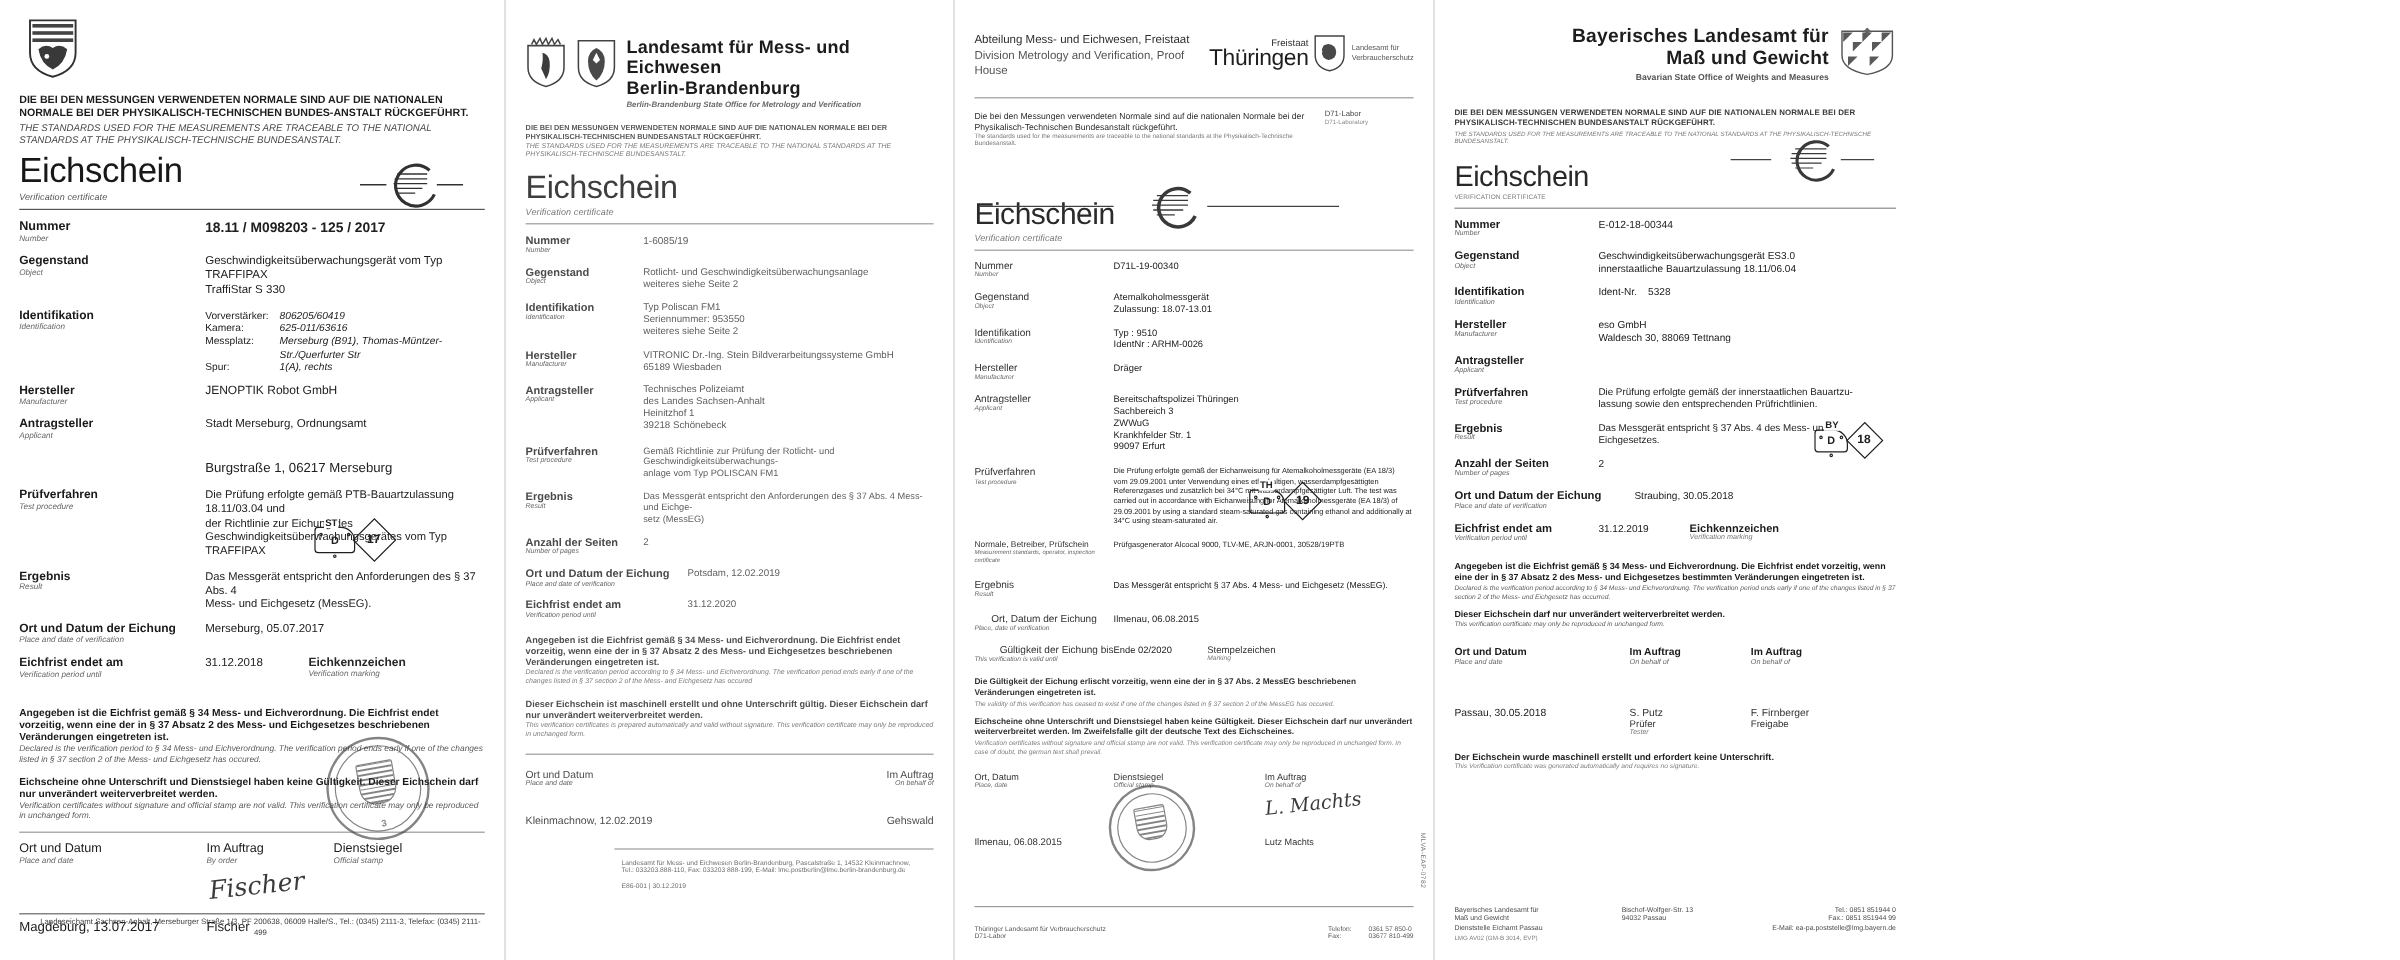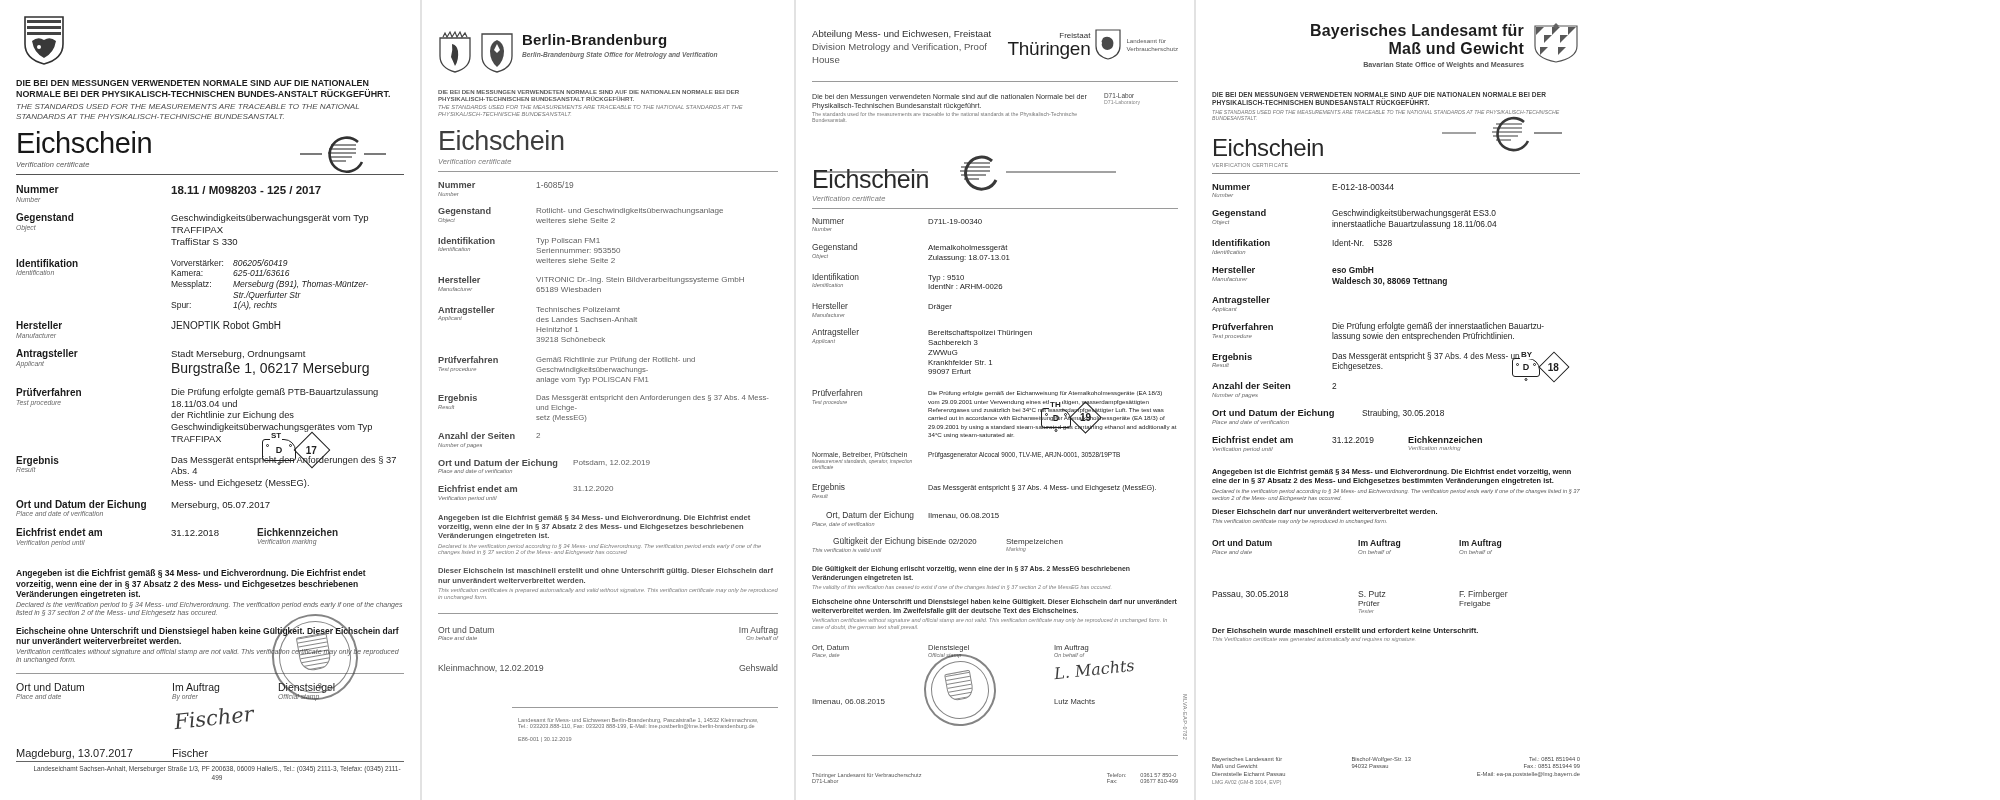--- a/index.html
+++ b/index.html
@@ -330,21 +330,21 @@
         <div class="f-val" style="font-size:10px;">JENOPTIK Robot GmbH</div>
       </div>
 
       <div class="f-row">
         <div class="f-label" style="width:155px;">
           <span class="de" style="font-size:10px;">Antragsteller</span>
           <span class="en" style="font-size:6.8px;">Applicant</span>
         </div>
         <div class="f-val" style="font-size:9.6px;">
           <span class="ln">Stadt Merseburg, Ordnungsamt</span>
-          <span class="ln" style="font-size:14px;">Burgstraße 1, 06217 Merseburg</span>
+          <span class="ln" style="font-size:11px;margin-top:24px;">Burgstraße 1, 06217 Merseburg</span>
         </div>
       </div>
 
       <div class="f-row">
         <div class="f-label" style="width:155px;">
           <span class="de" style="font-size:10px;">Prüfverfahren</span>
           <span class="en" style="font-size:6.8px;">Test procedure</span>
         </div>
         <div class="f-val" style="font-size:9.3px;">
           <span class="ln">Die Prüfung erfolgte gemäß PTB-Bauartzulassung 18.11/03.04 und</span>
@@ -449,20 +449,21 @@
         </svg>
       </span>
       <span class="coat">
         <svg width="34" height="44" viewBox="0 0 34 44">
           <path d="M2 4 H32 V26 Q32 38 17 42 Q2 38 2 26 Z" fill="#fff" stroke="#444" stroke-width="1.3"></path>
           <path d="M17 10 q7 3 7 11 q0 10 -7 16 q-7 -6 -7 -16 q0 -8 7 -11z" fill="#4a4a4a"></path>
           <path d="M17 14 l3 6 l-3 3 l-3 -3z" fill="#fff"></path>
         </svg>
       </span>
       <div class="office-block" style="padding-top:2px;">
+        <div class="office-de" style="font-size:15px;">Landesamt für Mess- und Eichwesen</div>
         <div class="office-de" style="font-size:15px;">Berlin-Brandenburg</div>
         <div class="office-en" style="font-size:6.6px;font-style:italic;color:#6a6a6a;margin-top:2px;">Berlin-Brandenburg State Office for Metrology and Verification</div>
       </div>
     </div>
 
     <div class="traceability" style="margin-top:12px;color:#6c6c6c;">
       <div class="trace-de" style="font-size:6.1px;color:#5a5a5a;">DIE BEI DEN MESSUNGEN VERWENDETEN NORMALE SIND AUF DIE NATIONALEN NORMALE BEI DER PHYSIKALISCH-TECHNISCHEN BUNDESANSTALT RÜCKGEFÜHRT.</div>
       <div class="trace-en" style="font-size:5.8px;color:#767676;margin-top:1px;">THE STANDARDS USED FOR THE MEASUREMENTS ARE TRACEABLE TO THE NATIONAL STANDARDS AT THE PHYSIKALISCH-TECHNISCHE BUNDESANSTALT.</div>
     </div>
 
@@ -928,21 +929,21 @@
           <span class="en" style="font-size:6px;">Identification</span>
         </div>
         <div class="f-val" style="font-size:8.4px;white-space:pre;">Ident-Nr.    5328</div>
       </div>
 
       <div class="f-row">
         <div class="f-label" style="width:120px;">
           <span class="de" style="font-size:9.4px;">Hersteller</span>
           <span class="en" style="font-size:6px;">Manufacturer</span>
         </div>
-        <div class="f-val" style="font-size:8.4px;font-weight:bold;">
+        <div class="f-val" style="font-size:8.4px;">
           <span class="ln">eso GmbH</span>
           <span class="ln">Waldesch 30, 88069 Tettnang</span>
         </div>
       </div>
 
       <div class="f-row">
         <div class="f-label" style="width:120px;">
           <span class="de" style="font-size:9.4px;">Antragsteller</span>
           <span class="en" style="font-size:6px;">Applicant</span>
         </div>

